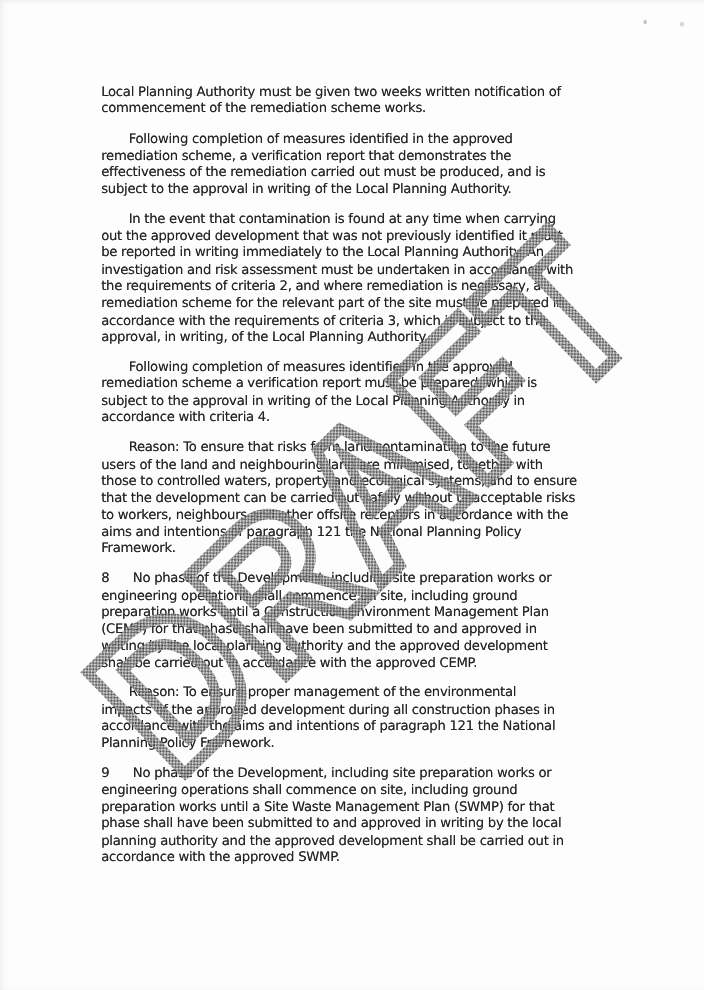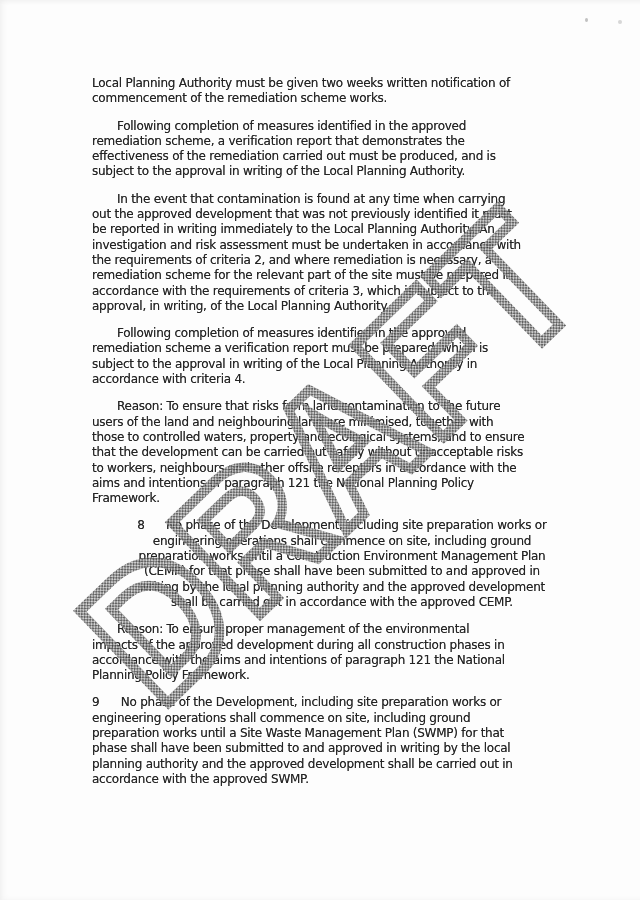--- a/index.html
+++ b/index.html
@@ -23,21 +23,21 @@
   }
   .para {
     margin: 0 0 12px 0;
     font-size: 12px;
     line-height: 15.3px;
     letter-spacing: -0.25px;
     color: #242424;
     white-space: pre;
     text-shadow: 0 0 0.4px rgba(40,40,40,0.65);
   }
-  .para.extra-gap { margin-top: 9px; text-align: center; }
+  .para.extra-gap { margin-top: 9px; }
   .watermark {
     position: absolute;
     left: 0; top: 0;
     width: 640px; height: 900px;
     pointer-events: none;
     opacity: 0.85;
   }
   .speck {
     position: absolute;
     border-radius: 50%;

